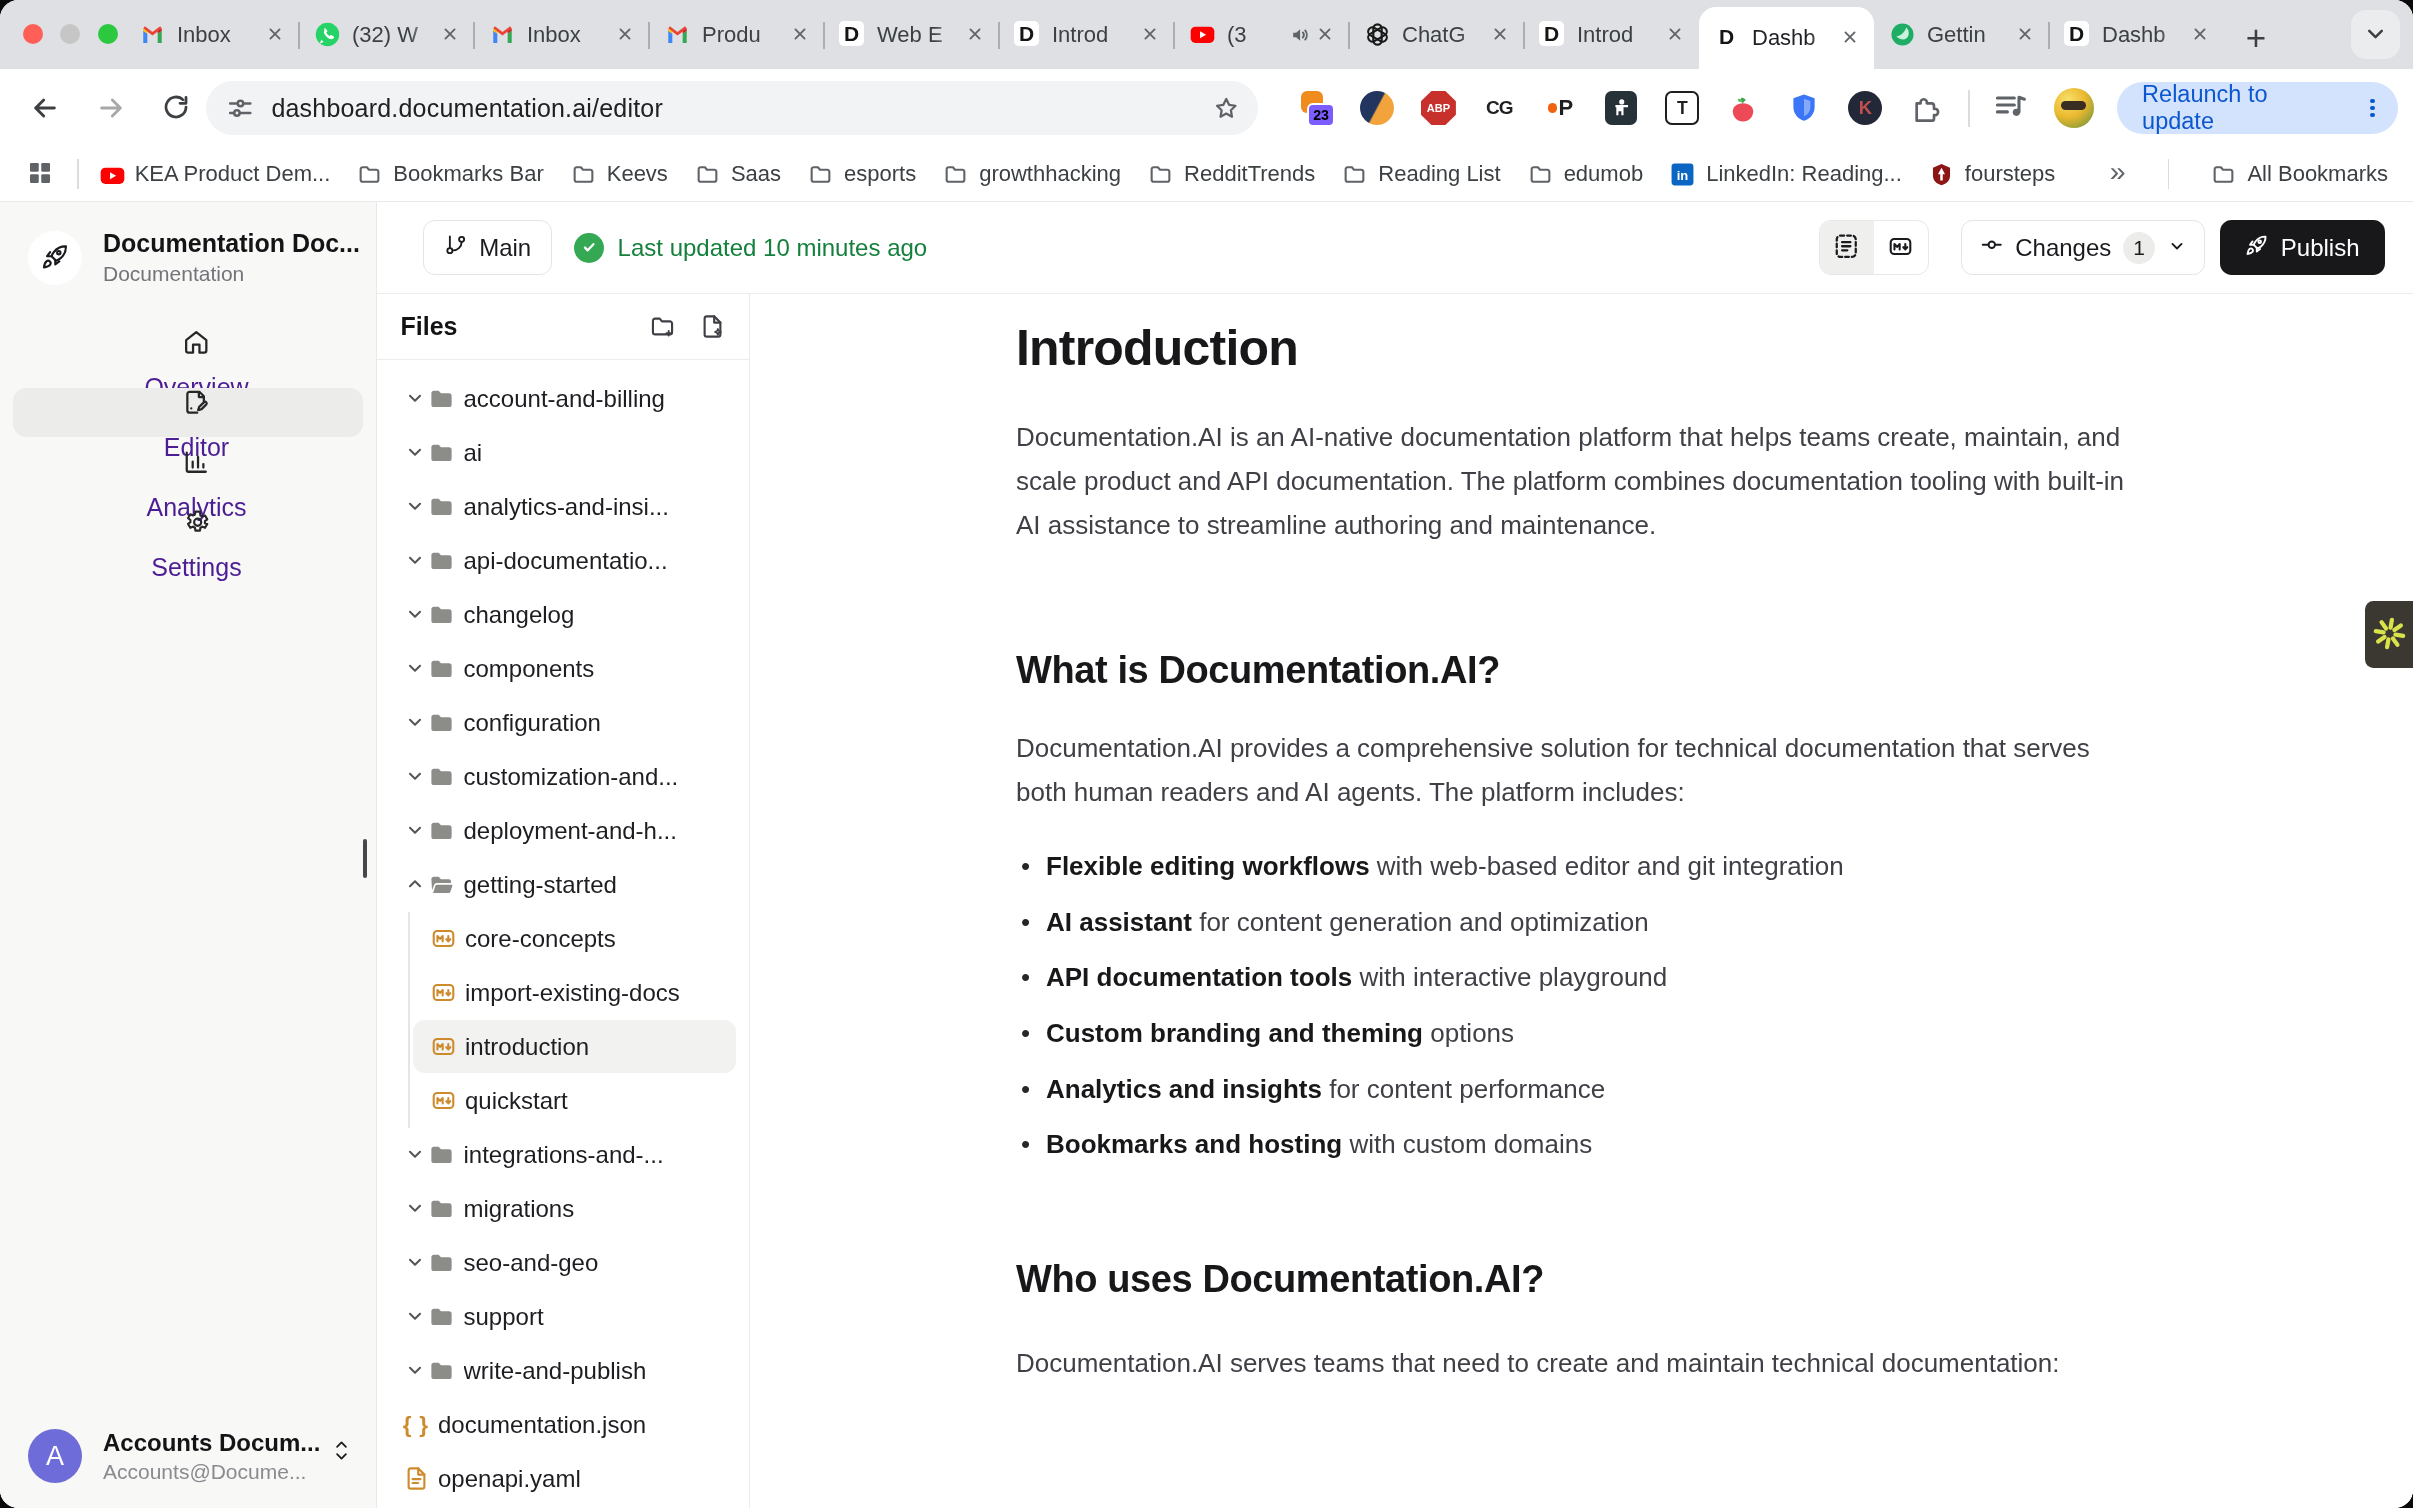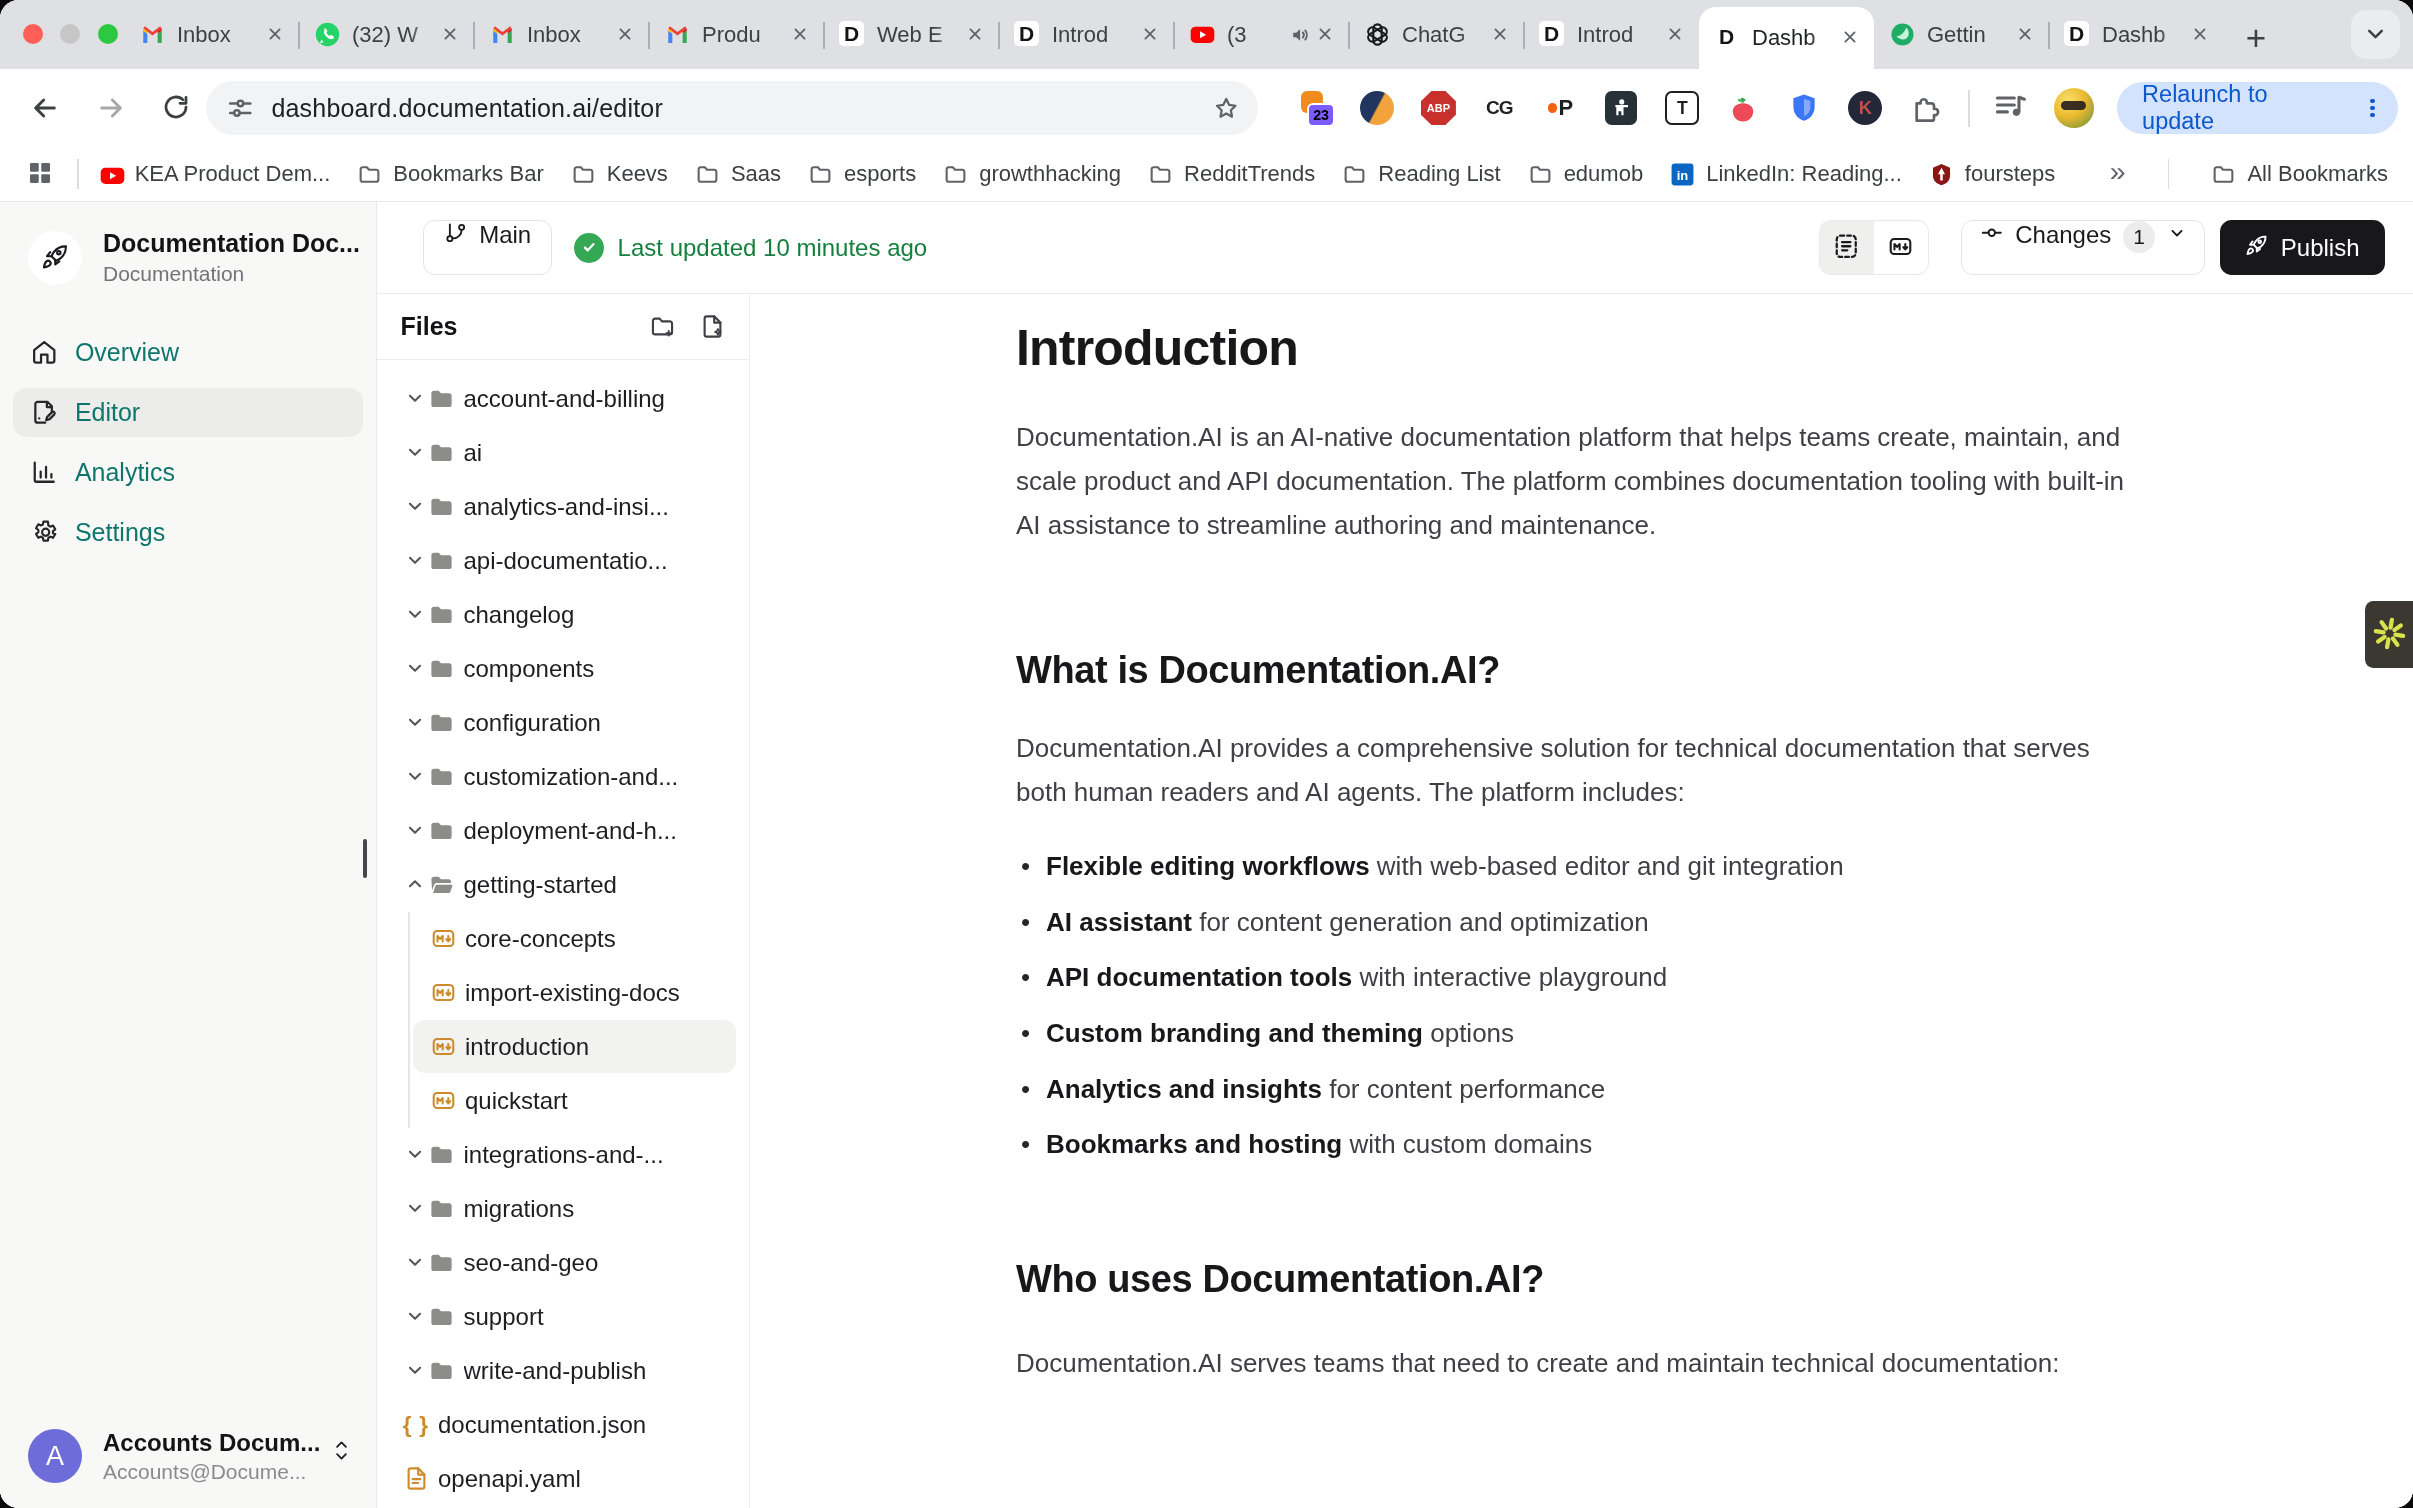--- a/index.html
+++ b/index.html
@@ -62,35 +62,35 @@
   
   .app{display:flex;height:1307px;background:#fff;}
   .sidebar{width:377px;flex:0 0 377px;background:#F8F8F6;border-right:1.7px solid #E9E9E7;position:relative;box-sizing:border-box;}
   .orgrow{position:absolute;left:28px;top:27px;right:8.4px;display:flex;align-items:center;gap:21px;}
   .orglogo{width:54px;height:54px;border-radius:50%;background:#fff;display:grid;place-items:center;flex:0 0 54px;}
   .orglogo svg{width:28.5px;height:28.5px;}
   .orgname{font-size:25px;font-weight:700;color:#141417;white-space:nowrap;}
   .orgtype{font-size:21px;color:#73737A;margin-top:4.2px;}
   .nav{position:absolute;top:126px;left:13.4px;right:13.4px;display:flex;flex-direction:column;gap:11px;}
   .navitem{height:49px;border-radius:13.4px;display:flex;align-items:center;gap:16px;padding-left:17px;
-    font-size:25px;color:#0f766e;}
+    font-size:25px;color:#4c1d95;flex-direction:column;}
   .navitem.active{background:#ECECEA;}
   .navitem .nicon{width:28.5px;height:28.5px;flex:0 0 28.5px;}
   .account{position:absolute;left:28px;right:22px;bottom:25px;display:flex;align-items:center;gap:21px;}
   .acc-avatar{width:54px;height:54px;border-radius:50%;display:grid;place-items:center;
     color:#fff;font-size:27px;flex:0 0 54px;}
   .acc-name{font-size:24px;font-weight:700;color:#141417;white-space:nowrap;}
   .acc-email{font-size:21px;color:#8A8A90;margin-top:3.4px;white-space:nowrap;}
   .acc-chev{margin-left:auto;width:25px;height:37px;flex:0 0 25px;}
   .drag-handle{position:absolute;left:363px;top:839px;width:4.2px;height:39px;border-radius:2.5px;background:#46464B;z-index:6;}
 
   .workspace{flex:1;display:flex;flex-direction:column;min-width:0;}
   .workheader{height:92px;flex:0 0 92px;border-bottom:1.7px solid #ECECEB;display:flex;align-items:center;
     padding:0 28.5px 0 46px;box-sizing:border-box;}
-  .btn{display:flex;align-items:flex-start;border:1.7px solid #E4E4E2;border-radius:11.7px;background:#fff;height:55px;box-sizing:border-box;}
+  .btn{display:flex;align-items:center;border:1.7px solid #E4E4E2;border-radius:11.7px;background:#fff;height:55px;box-sizing:border-box;}
   .branchbtn{padding:0 20px;gap:11.7px;font-size:24px;font-weight:500;color:#1B1B1F;}
   .statusrow{display:flex;align-items:center;gap:13.4px;margin-left:22px;}
   .statusdot{width:30px;height:30px;border-radius:50%;display:grid;place-items:center;}
   .statustext{font-size:24px;color:#15803d;}
   .hright{margin-left:auto;display:flex;align-items:center;}
   .segment{display:flex;border:1.7px solid #E8E8E6;border-radius:11.7px;overflow:hidden;background:#fff;height:55px;box-sizing:border-box;}
   .segment .seg{width:54px;display:grid;place-items:center;}
   .segment .seg.on{background:#EFEFED;}
   .changesbtn{margin-left:32px;padding:0 17px 0 18.4px;gap:11.7px;font-size:24px;color:#1B1B1F;}
   .countbadge{width:32px;height:32px;border-radius:50%;background:#ECECEA;display:grid;place-items:center;

